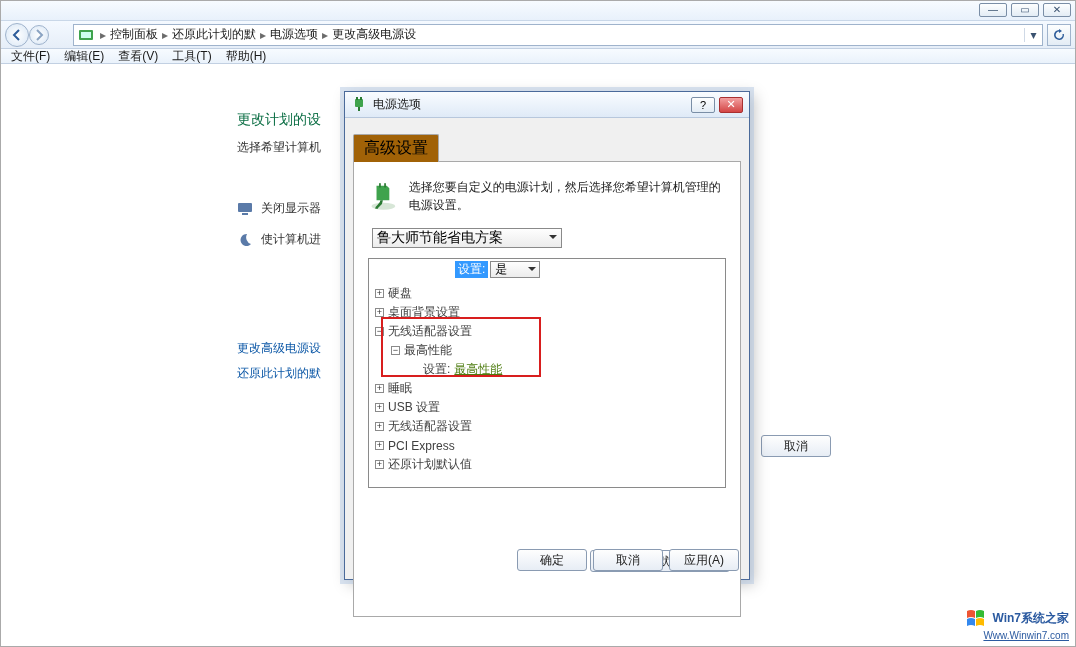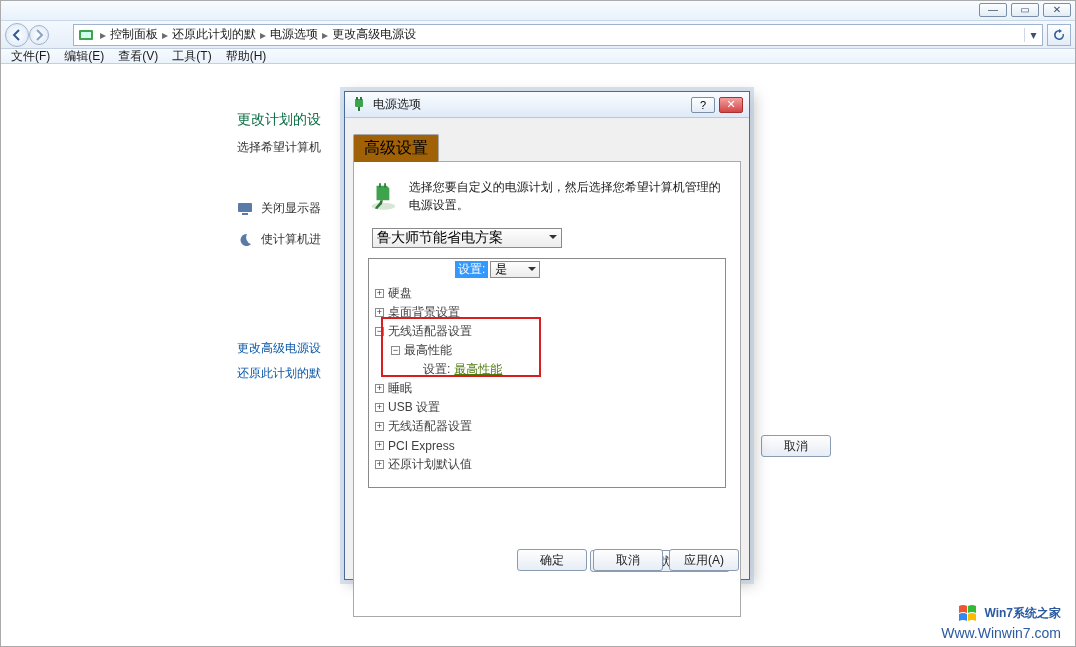--- a/index.html
+++ b/index.html
@@ -67,23 +67,23 @@
 .expander{width:9px;height:9px;border:1px solid #8a8a8a;font-size:9px;line-height:7px;text-align:center;color:#333;background:#fff;}
 .node .lbl{color:#404040;}
 .ind1{padding-left:16px;}
 .ind3{padding-left:48px;}
 .linkval{color:#4d7c0f;text-decoration:underline;}
 .redbox{position:absolute;border:2px solid #d81e1e;pointer-events:none;}
 .restore-row{position:absolute;right:10px;bottom:44px;margin-top:42px;}
 .footer-btns{position:absolute;right:10px;bottom:8px;display:flex;gap:6px;}
 
 
-.wm{position:absolute;right:14px;bottom:4px;text-align:right;font-size:12px;line-height:1.2;}
+.wm{position:absolute;right:6px;bottom:4px;text-align:right;font-size:12px;line-height:1.2;}
 .wm .l1 .txt{color:#2b5aa0;font-weight:bold;}
-.wm .l2{color:#2b5aa0;font-size:14px;}
+.wm .l2{color:#2b5aa0;font-size:10px;text-decoration:underline;}
 .wm .flag{width:22px;height:22px;display:inline-block;vertical-align:middle;margin-right:2px;}
 </style>
 </head>
 <body>
 
 <div class="titlebar">
   <div class="win-ctrls">
     <div class="win-btn"><span>—</span></div>
     <div class="win-btn"><span>▭</span></div>
     <div class="win-btn"><span>✕</span></div>

